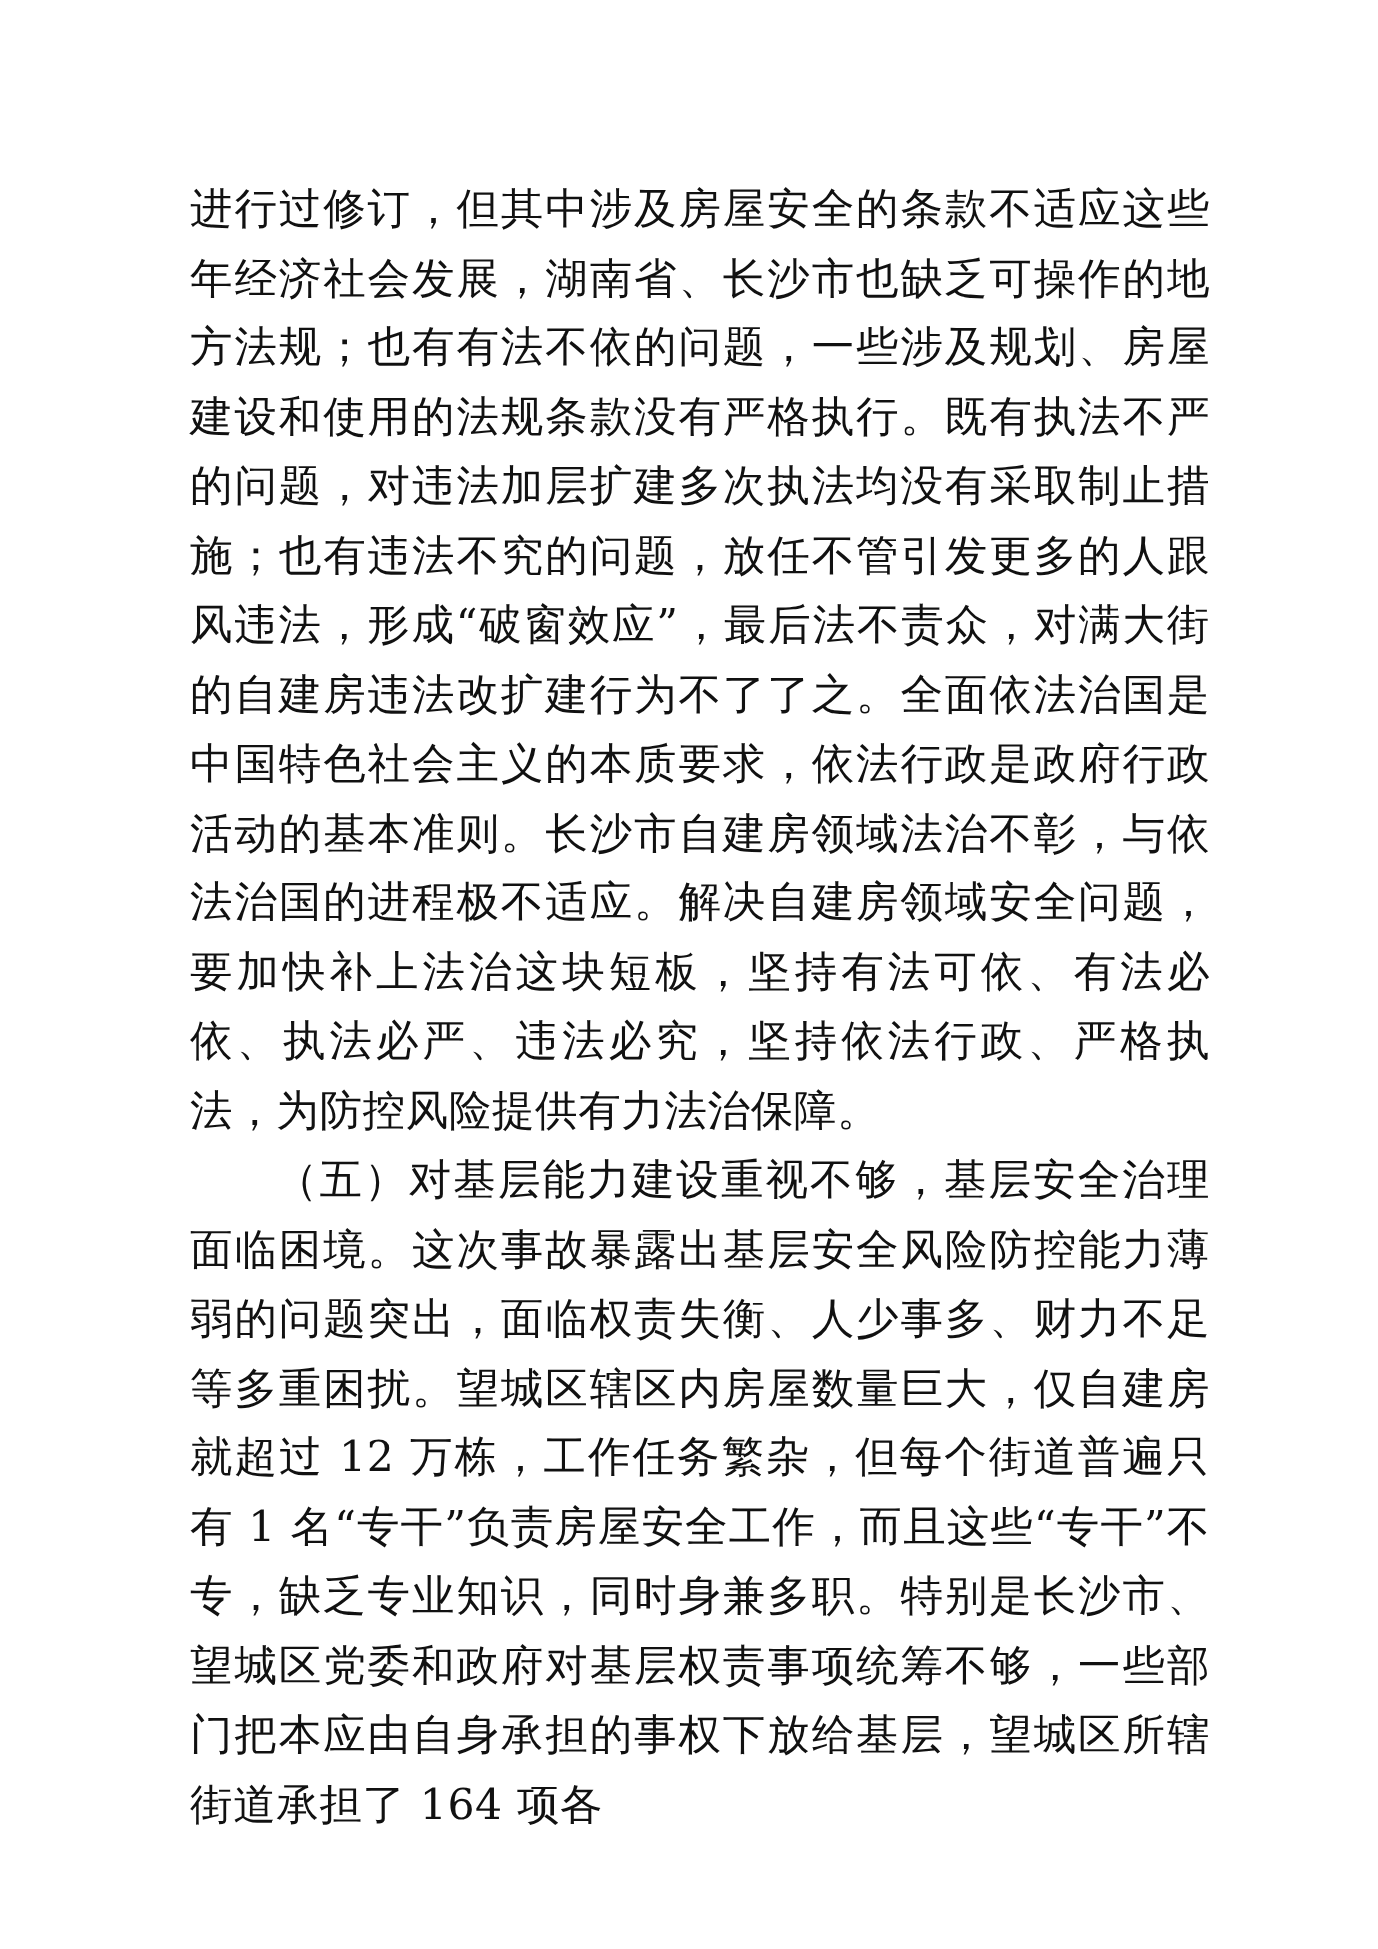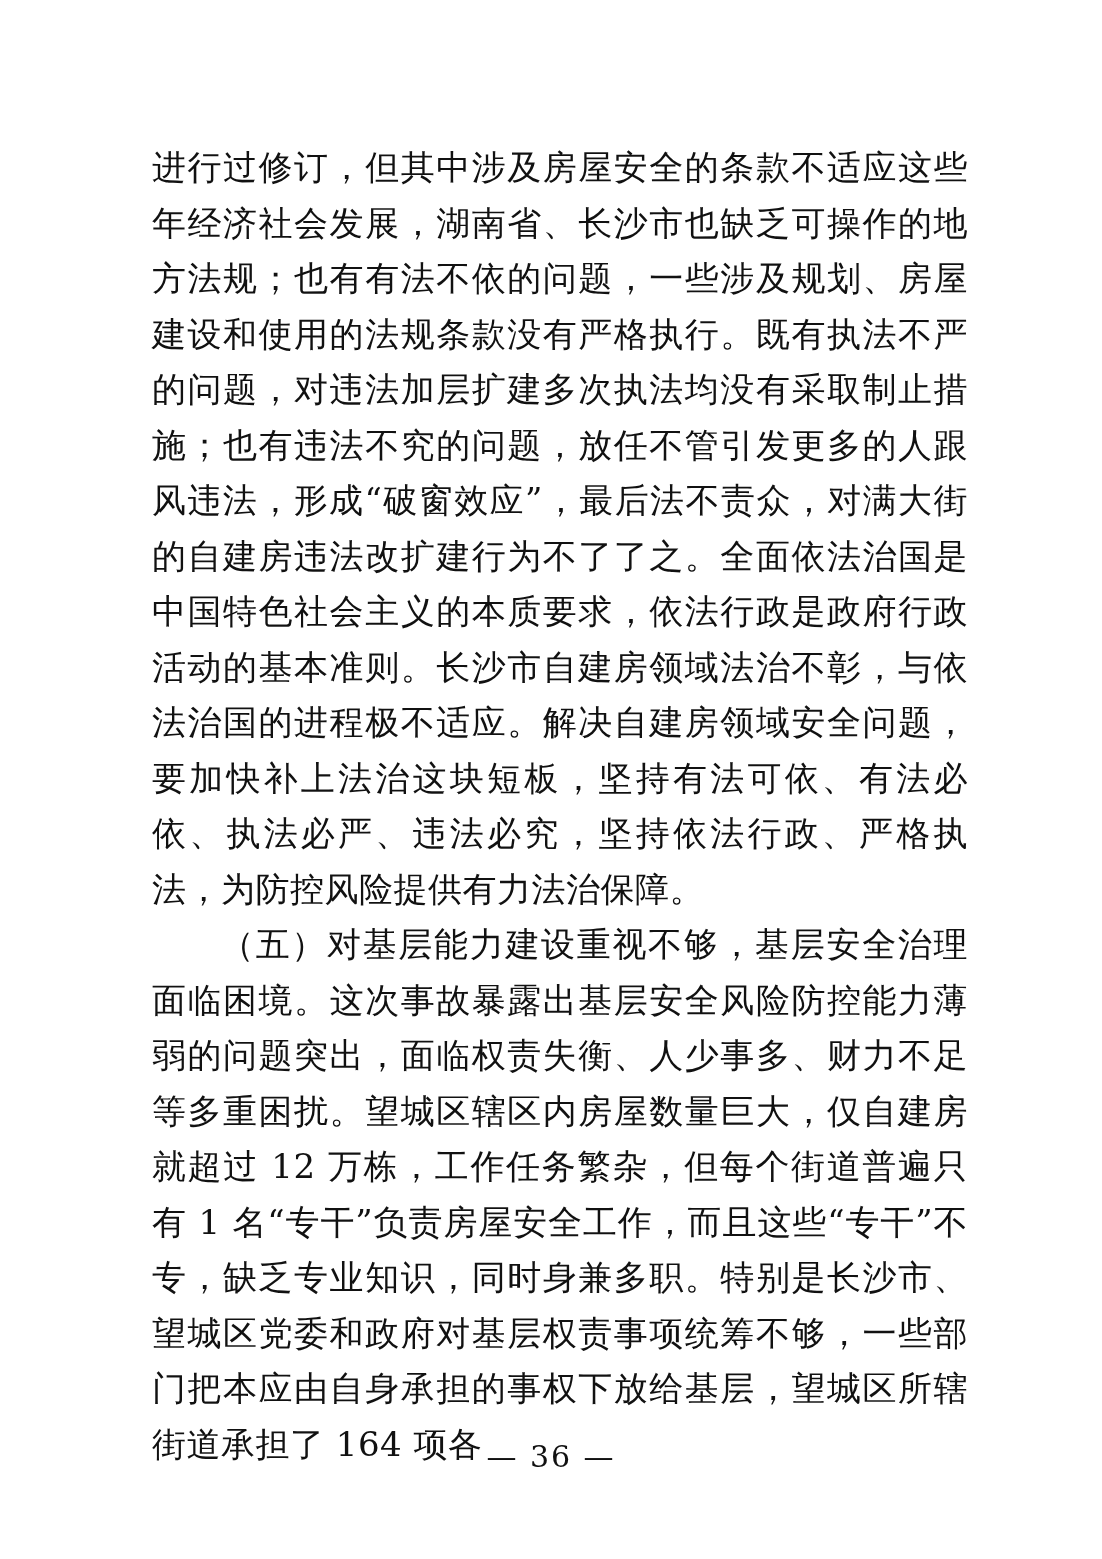--- a/index.html
+++ b/index.html
@@ -62,17 +62,14 @@
 <div class="page">
 
   <div class="text-block">
 
     <p class="para"><span>进行过修订，但其中涉及房屋安全的条款不适应这些年经济社会发展，湖南省、长沙市也缺乏可操作的地方法规；也有有法不依的问题，一些涉及规划、房屋建设和使用的法规条款没有严格执行。既有执法不严的问题，对违法加层扩建多次执法均没有采取制止措施；也有违法不究的问题，放任不管引发更多的人跟风违法，形成“破窗效应”，最后法不责众，对满大街的自建房违法改扩建行为不了了之。全面依法治国是中国特色社会主义的本质要求，依法行政是政府行政活动的基本准则。长沙市自建房领域法治不彰，与依法治国的进程极不适应。解决自建房领域安全问题，要加快补上法治这块短板，坚持有法可依、有法必依、执法必严、违法必究，坚持依法行政、严格执法，为防控风险提供有力法治保障。</span></p>
 
     <p class="para indented"><span class="bold-lead">（五）对基层能力建设重视不够，基层安全治理面临困境。</span><span>这次事故暴露出基层安全风险防控能力薄弱的问题突出，面临权责失衡、人少事多、财力不足等多重困扰。望城区辖区内房屋数量巨大，仅自建房就超过 12 万栋，工作任务繁杂，但每个街道普遍只有 1 名“专干”负责房屋安全工作，而且这些“专干”不专，缺乏专业知识，同时身兼多职。特别是长沙市、望城区党委和政府对基层权责事项统筹不够，一些部门把本应由自身承担的事权下放给基层，望城区所辖街道承担了 164 项各</span></p>
 
   </div>
 
-  <div class="footer">
-    <span>— 36 —</span>
-  </div>
 
 </div>
 
 </body></html>

